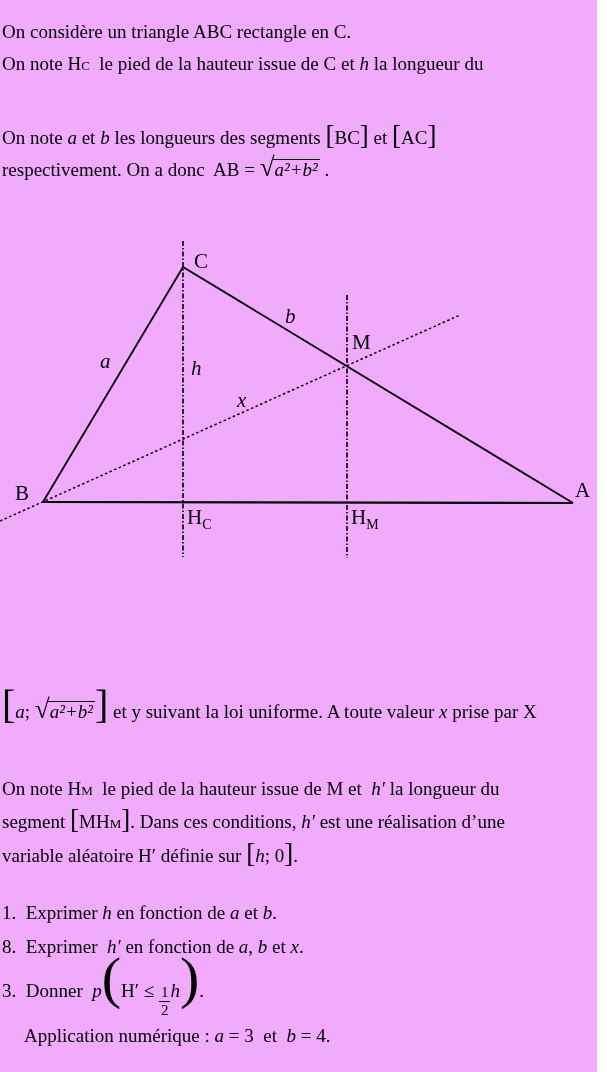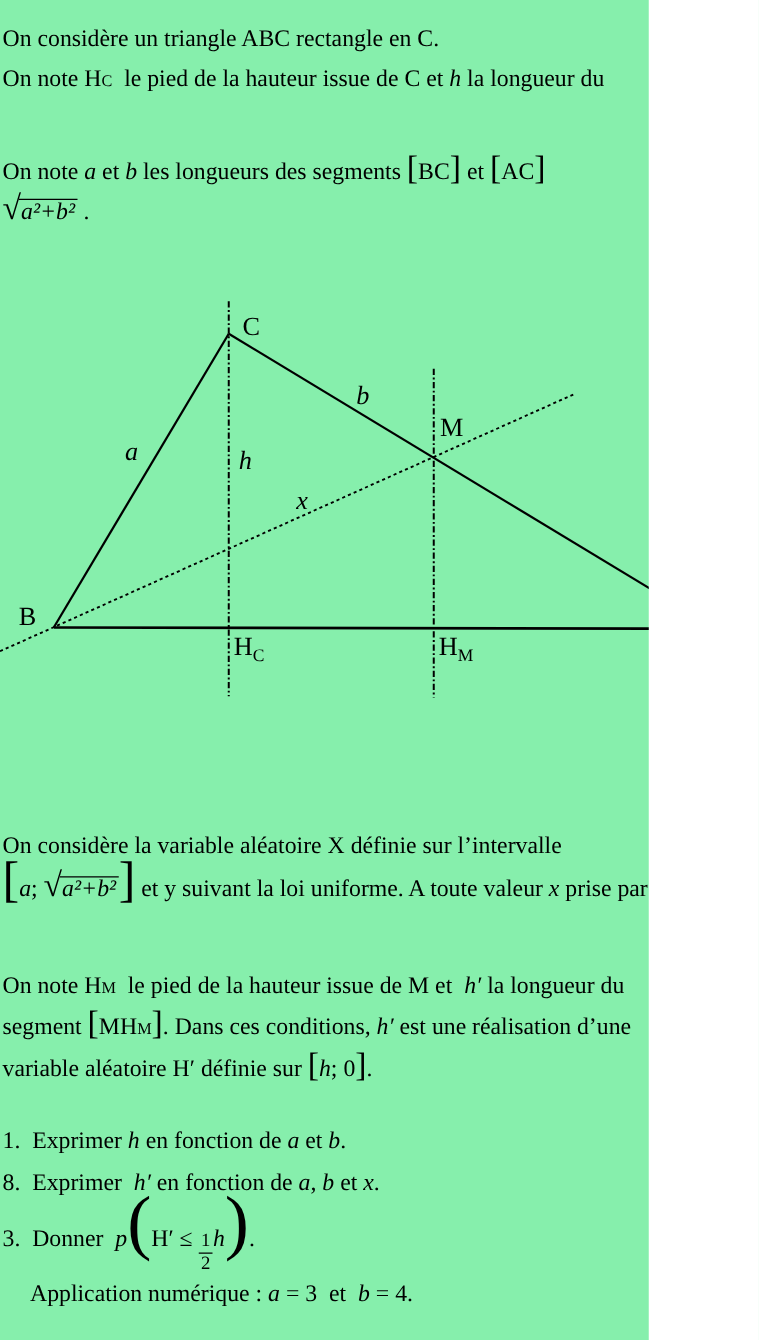--- a/index.html
+++ b/index.html
@@ -1,17 +1,17 @@
 <!DOCTYPE html>
 <html><head>
 <meta charset="utf-8">
 <style>
   html,body{margin:0;padding:0;background:#ffffff;}
   .page{
-    position:relative; width:519px; height:1072px; background:#86efac;
+    position:relative; width:597px; height:1072px; background:#f0abfc;
     color:#000; font-family:"Liberation Serif", serif; overflow:hidden;text-decoration:underline;
   }
   .line{
     position:absolute; left:2px; font-size:19px; line-height:26px;
     white-space:pre; color:#000;
   }
   .line span{vertical-align:baseline;}
   .it{font-style:italic;}
   .sb{font-size:13px; vertical-align:-5px; line-height:0;}
   .brk{font-size:27px; vertical-align:-3px; line-height:0; font-weight:400;}
@@ -30,21 +30,21 @@
   svg .subt{font-size:14px;}
 </style>
 </head>
 <body>
 
 <div class="page">
 
   <div class="line" style="top:19px"><span class="">On considère un triangle ABC rectangle en C.</span></div>
   <div class="line" style="top:51px"><span class="">On note H</span><span class="sb">C</span><span class="">  le pied de la hauteur issue de C et </span><span class="it">h</span><span class=""> la longueur du</span></div>
   <div class="line" style="top:125px"><span class="">On note </span><span class="it">a</span><span class=""> et </span><span class="it">b</span><span class=""> les longueurs des segments </span><span class="brk">[</span><span class="">BC</span><span class="brk">]</span><span class=""> et </span><span class="brk">[</span><span class="">AC</span><span class="brk">]</span></div>
-  <div class="line" style="top:157px"><span class="sqrt"><span class="rt">√</span><span class="bar">a²+b²</span></span><span class=""> .</span></div>
+  <div class="line" style="top:157px"><span class="">respectivement. On a donc  AB = </span><span class="sqrt"><span class="rt">√</span><span class="bar">a²+b²</span></span><span class=""> .</span></div>
 
   <svg class="figure" width="607" height="345" viewBox="0 0 607 345">
 
     <line x1="43" y1="274" x2="183" y2="39" stroke="#000" stroke-width="1.8"></line>
     <line x1="183" y1="39" x2="573" y2="275" stroke="#000" stroke-width="1.8"></line>
     <line x1="43" y1="274" x2="573" y2="275" stroke="#000" stroke-width="2.1"></line>
 
     <line x1="183" y1="13" x2="183" y2="329" stroke="#000" stroke-width="1.6" stroke-dasharray="5 2 1.5 2"></line>
     <line x1="347" y1="67" x2="347" y2="330" stroke="#000" stroke-width="1.6" stroke-dasharray="5 2 1.5 2"></line>
 
@@ -57,21 +57,20 @@
 
     <text class="lbl itl" x="100" y="140">a</text>
     <text class="lbl itl" x="285" y="95">b</text>
     <text class="lbl itl" x="191" y="147">h</text>
     <text class="lbl itl" x="237" y="179">x</text>
 
     <text class="lbl" x="187" y="296"><tspan>H</tspan><tspan class="subt" dy="5">C</tspan></text>
     <text class="lbl" x="351" y="296"><tspan>H</tspan><tspan class="subt" dy="5">M</tspan></text>
   </svg>
 
-  <div class="line" style="top:664px"><span class="">On considère la variable aléatoire X définie sur l’intervalle</span></div>
   <div class="line" style="top:699px"><span class="brk2">[</span><span class="it">a</span><span class="">; </span><span class="sqrt"><span class="rt">√</span><span class="bar">a²+b²</span></span><span class="brk2">]</span><span class=""> et y suivant la loi uniforme. A toute valeur </span><span class="it">x</span><span class=""> prise par X</span></div>
   <div class="line" style="top:776px"><span class="">On note H</span><span class="sb">M</span><span class="">  le pied de la hauteur issue de M et  </span><span class="it">h′</span><span class=""> la longueur du</span></div>
   <div class="line" style="top:809px"><span class="">segment </span><span class="brk">[</span><span class="">MH</span><span class="sb">M</span><span class="brk">]</span><span class="">. Dans ces conditions, </span><span class="it">h′</span><span class=""> est une réalisation d’une</span></div>
   <div class="line" style="top:843px"><span class="">variable aléatoire H′ définie sur </span><span class="brk">[</span><span class="it">h</span><span class="">; 0</span><span class="brk">]</span><span class="">.</span></div>
 
   <div class="line" style="top:900px"><span class="">1.  Exprimer </span><span class="it">h</span><span class=""> en fonction de </span><span class="it">a</span><span class=""> et </span><span class="it">b</span><span class="">.</span></div>
   <div class="line" style="top:934px"><span class="">8.  Exprimer  </span><span class="it">h′</span><span class=""> en fonction de </span><span class="it">a</span><span class="">, </span><span class="it">b</span><span class=""> et </span><span class="it">x</span><span class="">.</span></div>
   <div class="line" style="top:978px"><span class="">3.  Donner  </span><span class="it">p</span><span class="bpar">(</span><span class="">H′ ≤ </span><span class="frac"><span class="num">1</span><span class="den">2</span></span><span class="it">h</span><span class="bpar">)</span><span class="">.</span></div>
   <div class="line" style="top:1023px; left:24px"><span class="">Application numérique : </span><span class="it">a</span><span class=""> = 3  et  </span><span class="it">b</span><span class=""> = 4.</span></div>
 

